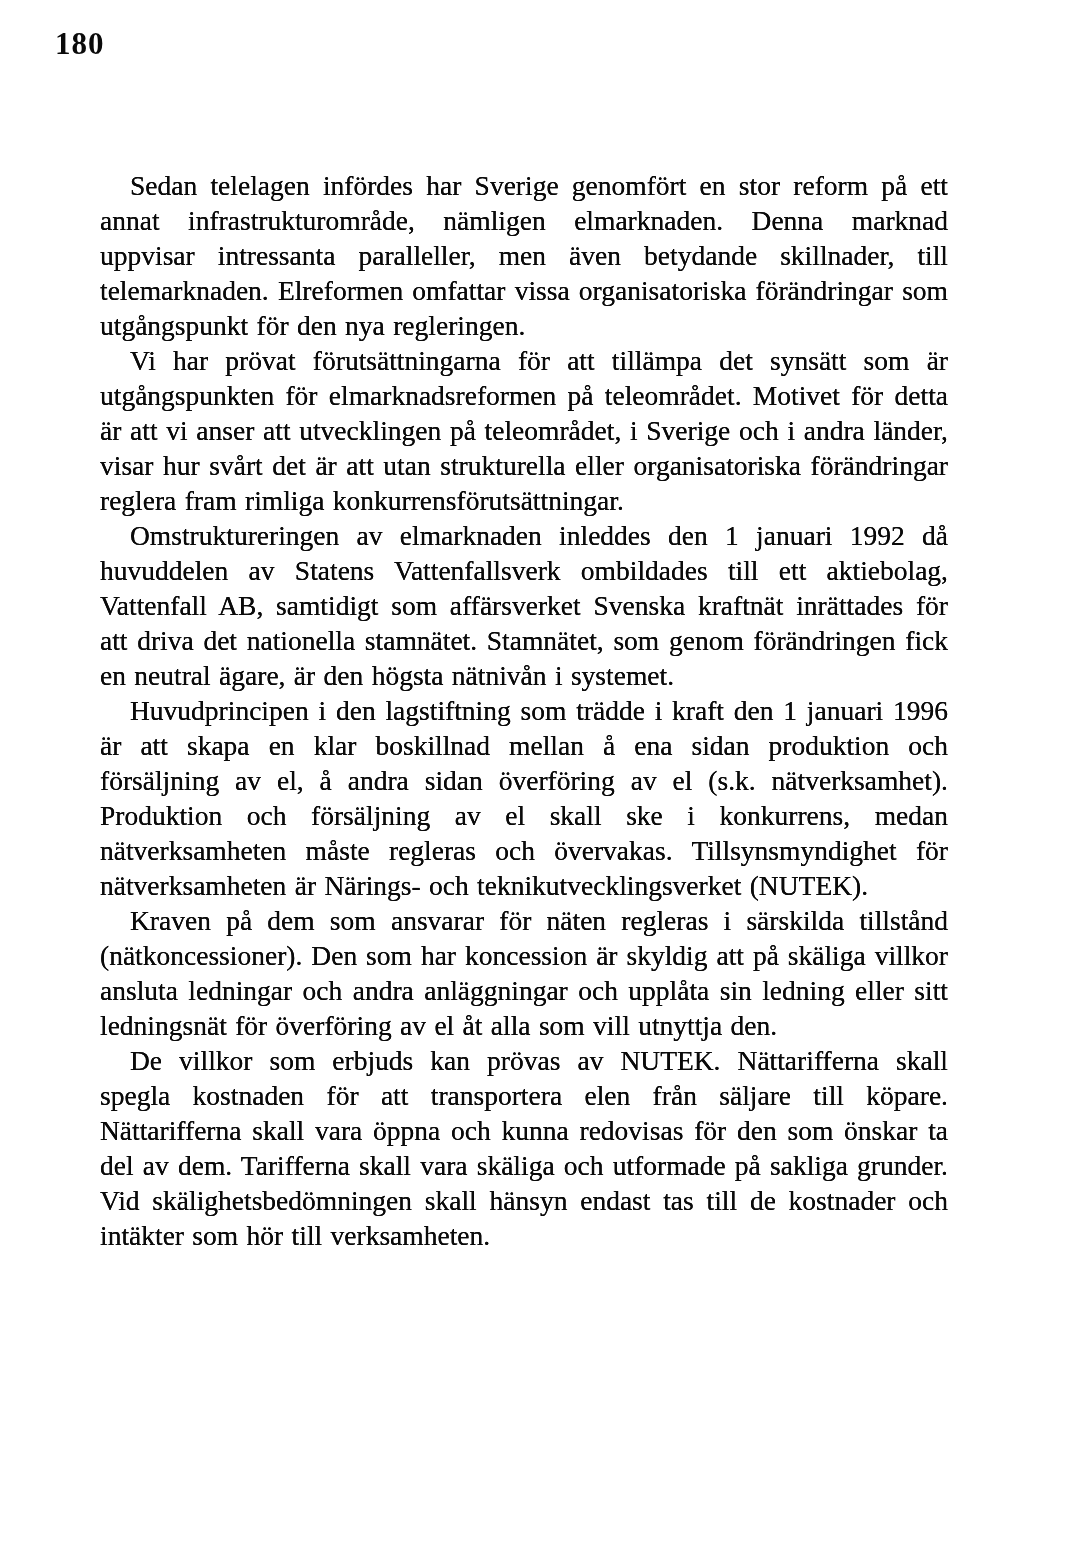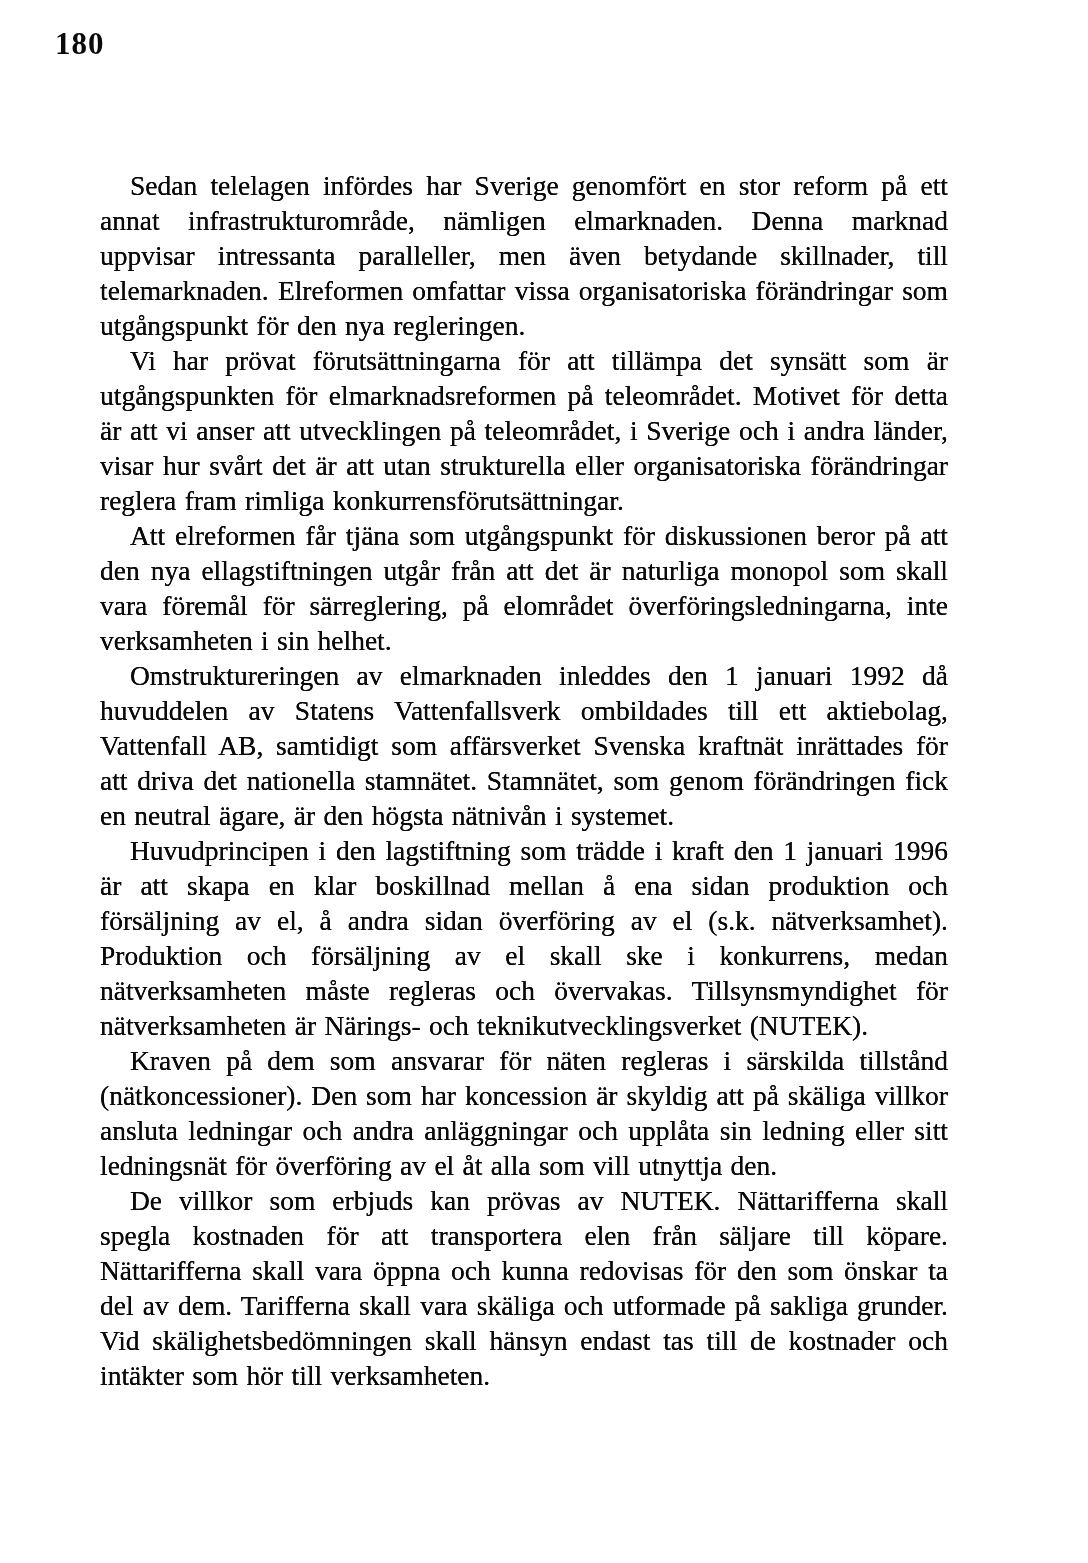--- a/index.html
+++ b/index.html
@@ -47,19 +47,18 @@
   }
 </style>
 </head>
 <body>
 
 <div class="page">
   <div class="page-number">180</div>
   <div class="body-text">
       <p>Sedan telelagen infördes har Sverige genomfört en stor reform på ett annat infrastrukturområde, nämligen elmarknaden. Denna marknad uppvisar intressanta paralleller, men även betydande skillnader, till telemarknaden. Elreformen omfattar vissa organisatoriska förändringar som utgångspunkt för den nya regleringen.</p>
       <p>Vi har prövat förutsättningarna för att tillämpa det synsätt som är utgångspunkten för elmarknadsreformen på teleområdet. Motivet för detta är att vi anser att utvecklingen på teleområdet, i Sverige och i andra länder, visar hur svårt det är att utan strukturella eller organisatoriska förändringar reglera fram rimliga konkurrensförutsättningar.</p>
-      <p>Att elreformen får tjäna som utgångspunkt för diskussionen beror på att den nya ellagstiftningen utgår från att det är naturliga monopol som skall vara föremål för särreglering, på elområdet överföringsledningarna, inte verksamheten i sin helhet.</p>
       <p>Omstruktureringen av elmarknaden inleddes den 1 januari 1992 då huvuddelen av Statens Vattenfallsverk ombildades till ett aktiebolag, Vattenfall AB, samtidigt som affärsverket Svenska kraftnät inrättades för att driva det nationella stamnätet. Stamnätet, som genom förändringen fick en neutral ägare, är den högsta nätnivån i systemet.</p>
       <p>Huvudprincipen i den lagstiftning som trädde i kraft den 1 januari 1996 är att skapa en klar boskillnad mellan å ena sidan produktion och försäljning av el, å andra sidan överföring av el (s.k. nätverksamhet). Produktion och försäljning av el skall ske i konkurrens, medan nätverksamheten måste regleras och övervakas. Tillsynsmyndighet för nätverksamheten är Närings- och teknikutvecklingsverket (NUTEK).</p>
       <p>Kraven på dem som ansvarar för näten regleras i särskilda tillstånd (nätkoncessioner). Den som har koncession är skyldig att på skäliga villkor ansluta ledningar och andra anläggningar och upplåta sin ledning eller sitt ledningsnät för överföring av el åt alla som vill utnyttja den.</p>
       <p>De villkor som erbjuds kan prövas av NUTEK. Nättarifferna skall spegla kostnaden för att transportera elen från säljare till köpare. Nättarifferna skall vara öppna och kunna redovisas för den som önskar ta del av dem. Tarifferna skall vara skäliga och utformade på sakliga grunder. Vid skälighetsbedömningen skall hänsyn endast tas till de kostnader och intäkter som hör till verksamheten.</p>
     </div>
 </div>
 
 </body></html>

